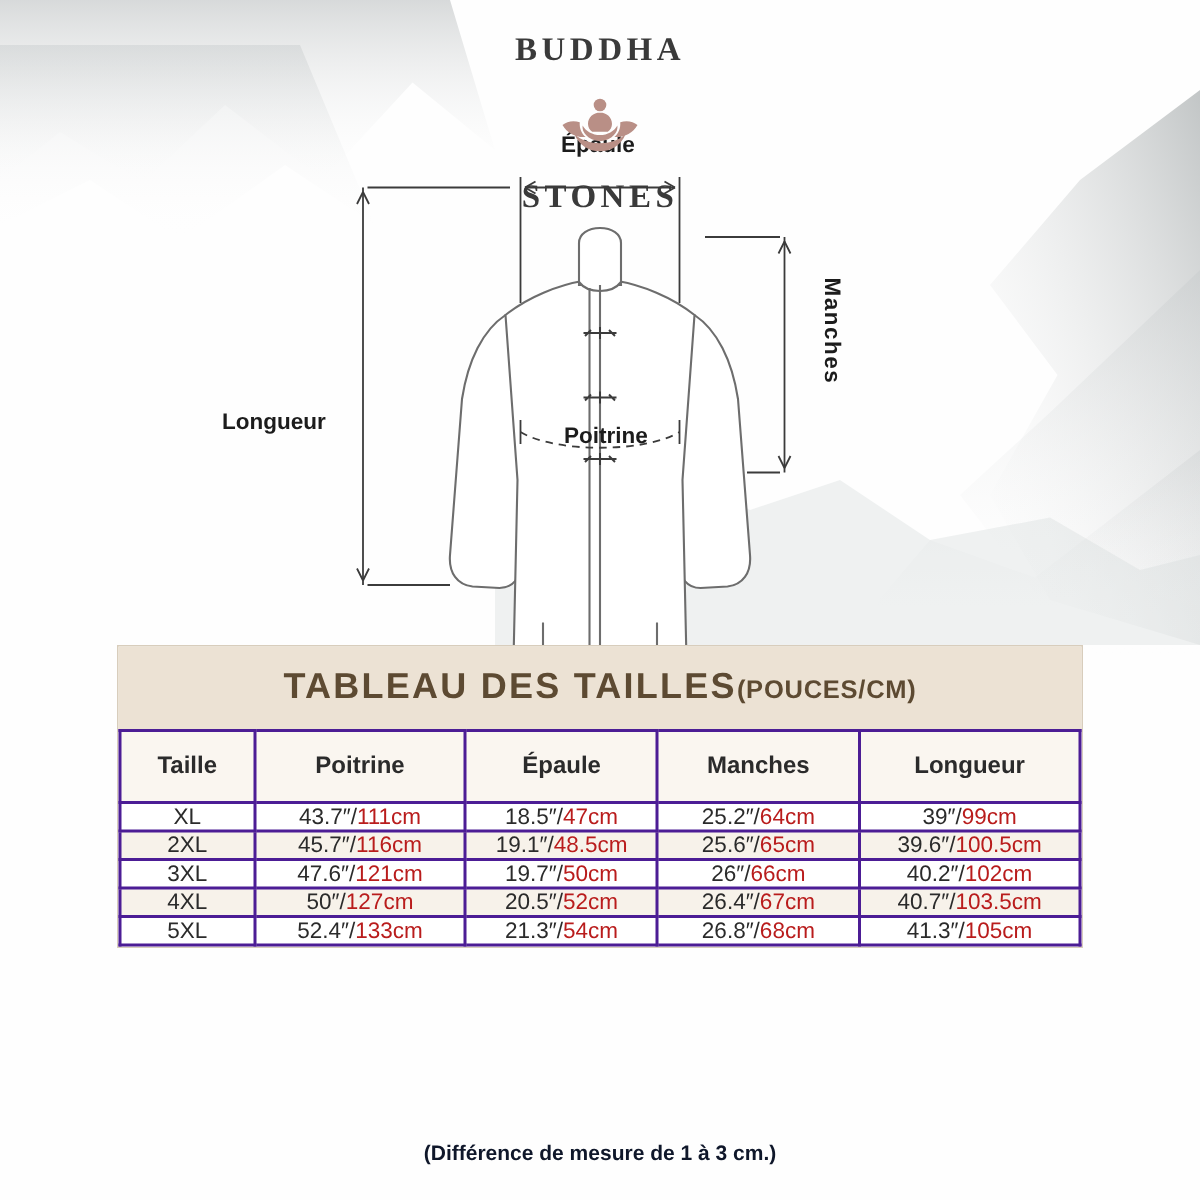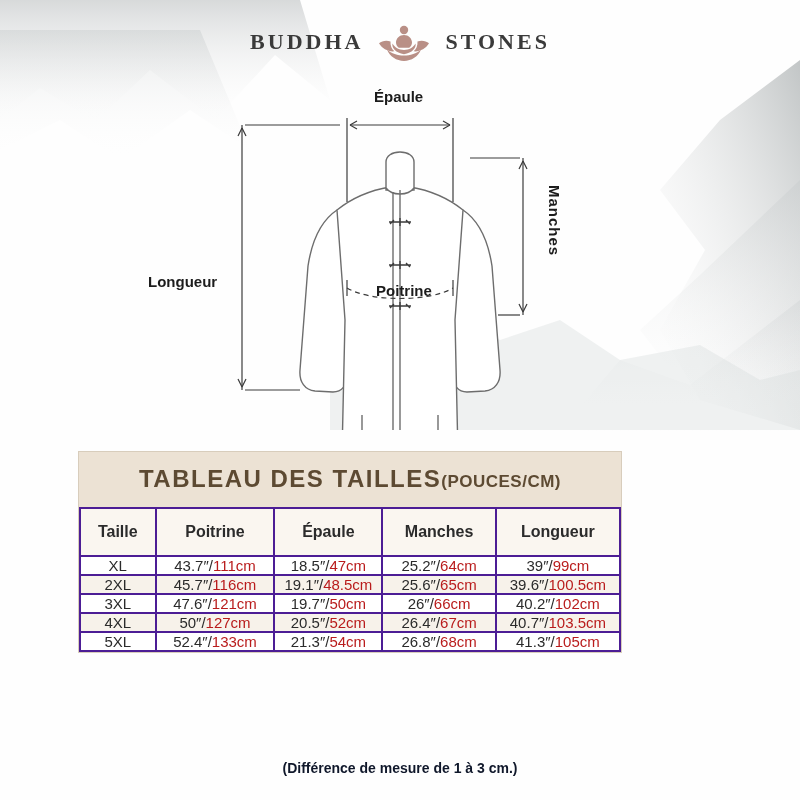--- a/index.html
+++ b/index.html
@@ -33,20 +33,21 @@
   .brand {
     position: absolute;
     top: 20px;
     left: 0;
     width: 800px;
     display: flex;
     align-items: center;
     justify-content: center;
     gap: 14px;
     z-index: 5;
+    flex-direction: column;
   }
   .brand-word {
     font-size: 22px;
     letter-spacing: 3px;
     color: #3a3a3a;
     font-family: "Liberation Serif", serif;
     font-weight: bold;
   }
   .brand-mark {
     width: 54px;
@@ -77,23 +78,23 @@
   #label-manches {
     top: 115px; left: 546px;
     writing-mode: vertical-rl;
     text-orientation: mixed;
     letter-spacing: 1px;
   }
 
   
   .table-wrap {
     position: absolute;
-    top: 451px;
+    top: 430px;
     left: 78px;
-    width: 544px;
+    width: 644px;
     z-index: 6;
     border: 1px solid #d8cdbc;
     box-sizing: border-box;
   }
   .table-title {
     background: #ece2d4;
     text-align: center;
     padding: 13px 0 14px 0;
     color: #5d4a32;
     font-family: "Liberation Sans", sans-serif;

